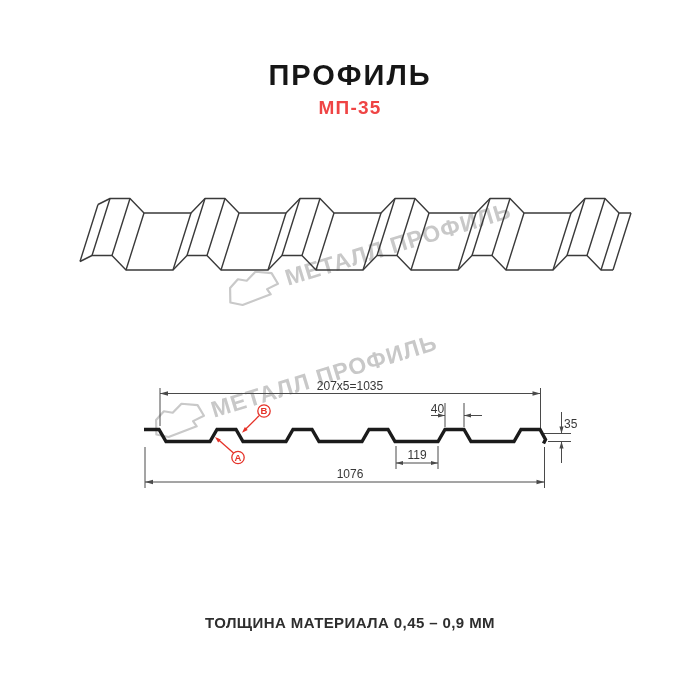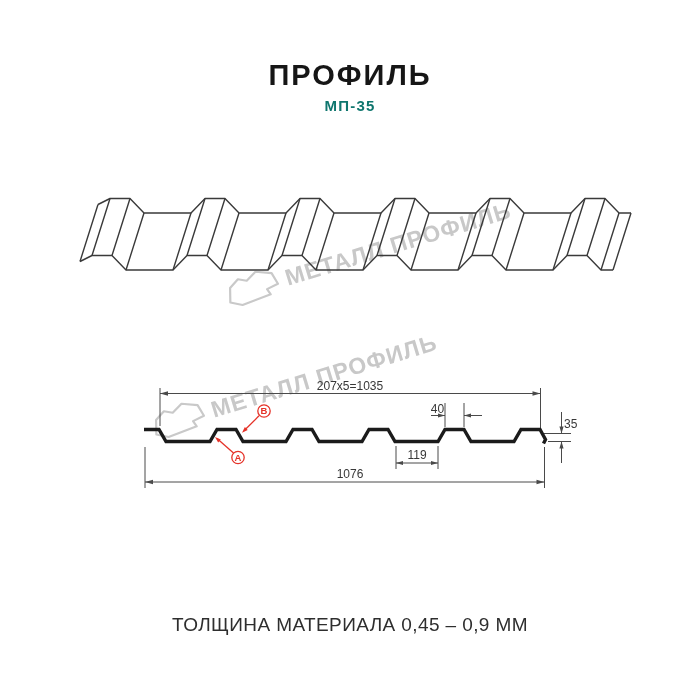--- a/index.html
+++ b/index.html
@@ -1,23 +1,23 @@
 <!DOCTYPE html>
 <html><head>
 <meta charset="utf-8">
 <style>
   html,body{margin:0;padding:0;background:#fff;}
   .canvas{position:relative;width:700px;height:700px;background:#fff;overflow:hidden;
           font-family:"Liberation Sans", sans-serif;}
   .title{position:absolute;top:59px;left:0;width:700px;text-align:center;
          font-size:29px;font-weight:bold;letter-spacing:2px;color:#161616;}
   .subtitle{position:absolute;top:97px;left:0;width:700px;text-align:center;
-         font-size:15px;font-weight:600;letter-spacing:1.2px;color:#0f766e;}
+         font-size:19px;font-weight:600;letter-spacing:1.2px;color:#ef4444;}
   .footer{position:absolute;top:614px;left:0;width:700px;text-align:center;
-         font-size:19px;font-weight:normal;letter-spacing:0.4px;color:#2e2e2e;}
+         font-size:15px;font-weight:bold;letter-spacing:0.4px;color:#2e2e2e;}
   svg.drawing{position:absolute;left:0;top:0;}
   .sheet-fill{fill:#ffffff;stroke:none;}
   .sheet-line{fill:none;stroke:#3a3a3a;stroke-width:1.4;stroke-linejoin:round;}
   .wm-logo{fill:none;stroke:#c9c9c9;stroke-width:2.2;stroke-linejoin:round;}
   .wm-text{fill:#c8c8c8;font-size:23px;font-weight:bold;letter-spacing:1px;}
   .profile-thick{fill:none;stroke:#1b1b1b;stroke-width:3.4;stroke-linejoin:miter;}
   .dim-line{fill:none;stroke:#4a4a4a;stroke-width:1;}
   .dim-arrow{fill:#4a4a4a;stroke:none;}
   .dim-text{fill:#383838;font-size:12px;}
   .red-line{fill:none;stroke:#e53228;stroke-width:1.3;}

